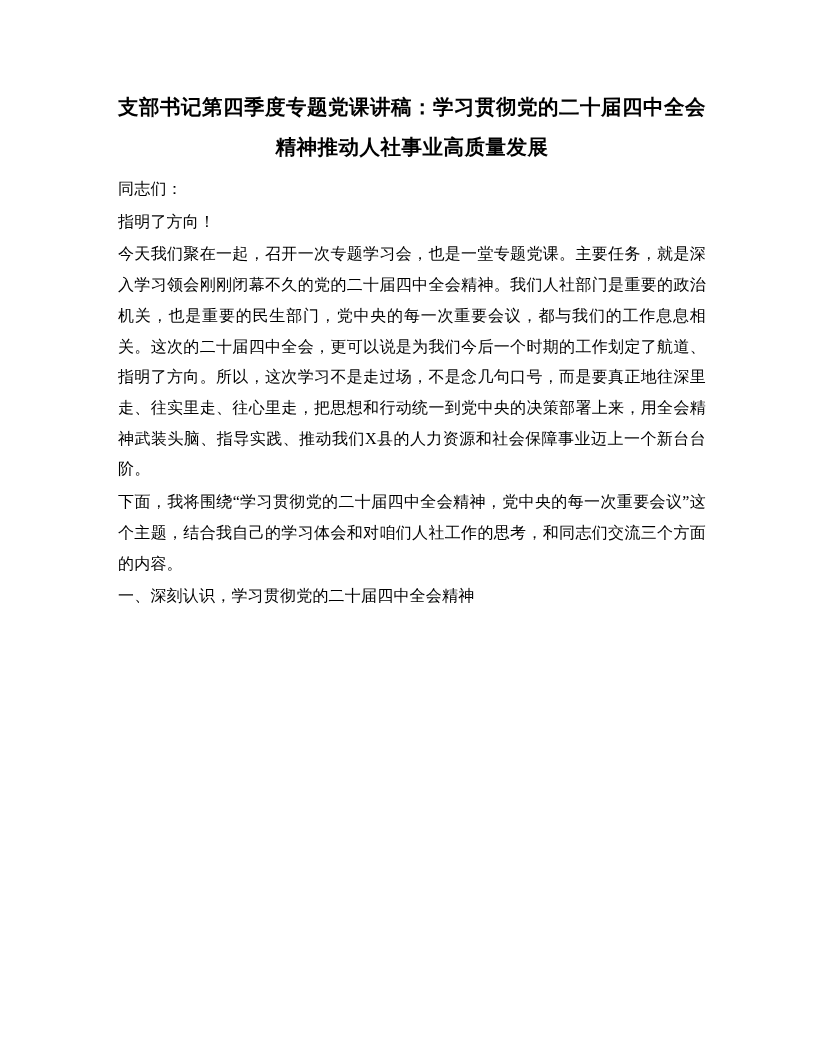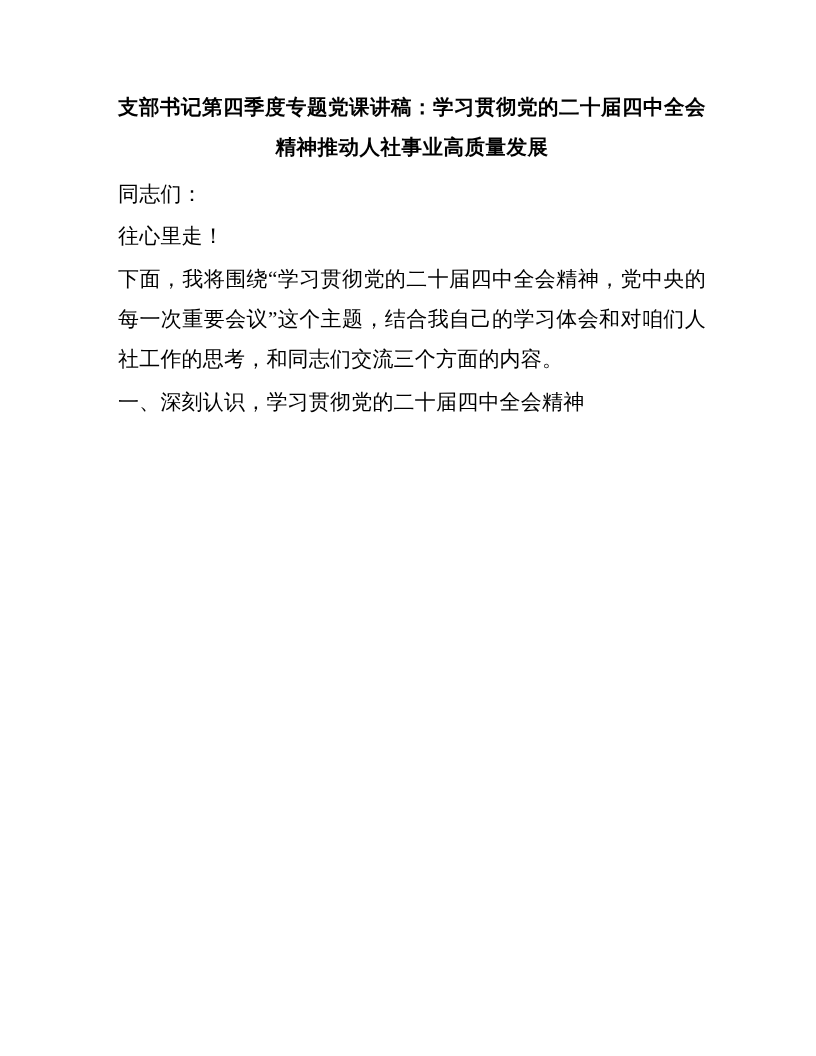--- a/index.html
+++ b/index.html
@@ -24,21 +24,21 @@
   .doc-title {
     font-size: 20.5px;
     font-weight: bold;
     line-height: 1.95;
     text-align: center;
     letter-spacing: 0.5px;
     margin: 0 0 6px 0;
     font-family: Liberation Serif, serif;
   }
   .doc-body p {
-    font-size: 21px;
+    font-size: 16px;
     line-height: 1.92;
     margin: 0 0 2px 0;
     text-align: justify;
     text-justify: inter-ideograph;
     letter-spacing: 0.2px;
   }
   .doc-body p.indent-0 {
     text-indent: 0;
   }
   .heading-1 {
@@ -50,18 +50,19 @@
 </style>
 </head>
 <body>
 
 <div class="page">
 
   <h1 class="doc-title">支部书记第四季度专题党课讲稿：学习贯彻党的二十届四中全会精神推动人社事业高质量发展</h1>
 
   <div class="doc-body">
     <p class="indent-0">同志们：</p>
-    <p class="indent-0">往心里走！</p>
+    <p class="indent-0">指明了方向！</p>
+    <p class="indent-0">今天我们聚在一起，召开一次专题学习会，也是一堂专题党课。主要任务，就是深入学习领会刚刚闭幕不久的党的二十届四中全会精神。我们人社部门是重要的政治机关，也是重要的民生部门，党中央的每一次重要会议，都与我们的工作息息相关。这次的二十届四中全会，更可以说是为我们今后一个时期的工作划定了航道、指明了方向。所以，这次学习不是走过场，不是念几句口号，而是要真正地往深里走、往实里走、往心里走，把思想和行动统一到党中央的决策部署上来，用全会精神武装头脑、指导实践、推动我们X县的人力资源和社会保障事业迈上一个新台台阶。</p>
     <p class="indent-0">下面，我将围绕“学习贯彻党的二十届四中全会精神，党中央的每一次重要会议”这个主题，结合我自己的学习体会和对咱们人社工作的思考，和同志们交流三个方面的内容。</p>
     <p class="indent-0 heading-1">一、深刻认识，学习贯彻党的二十届四中全会精神</p>
   </div>
 
 </div>
 
 </body></html>

